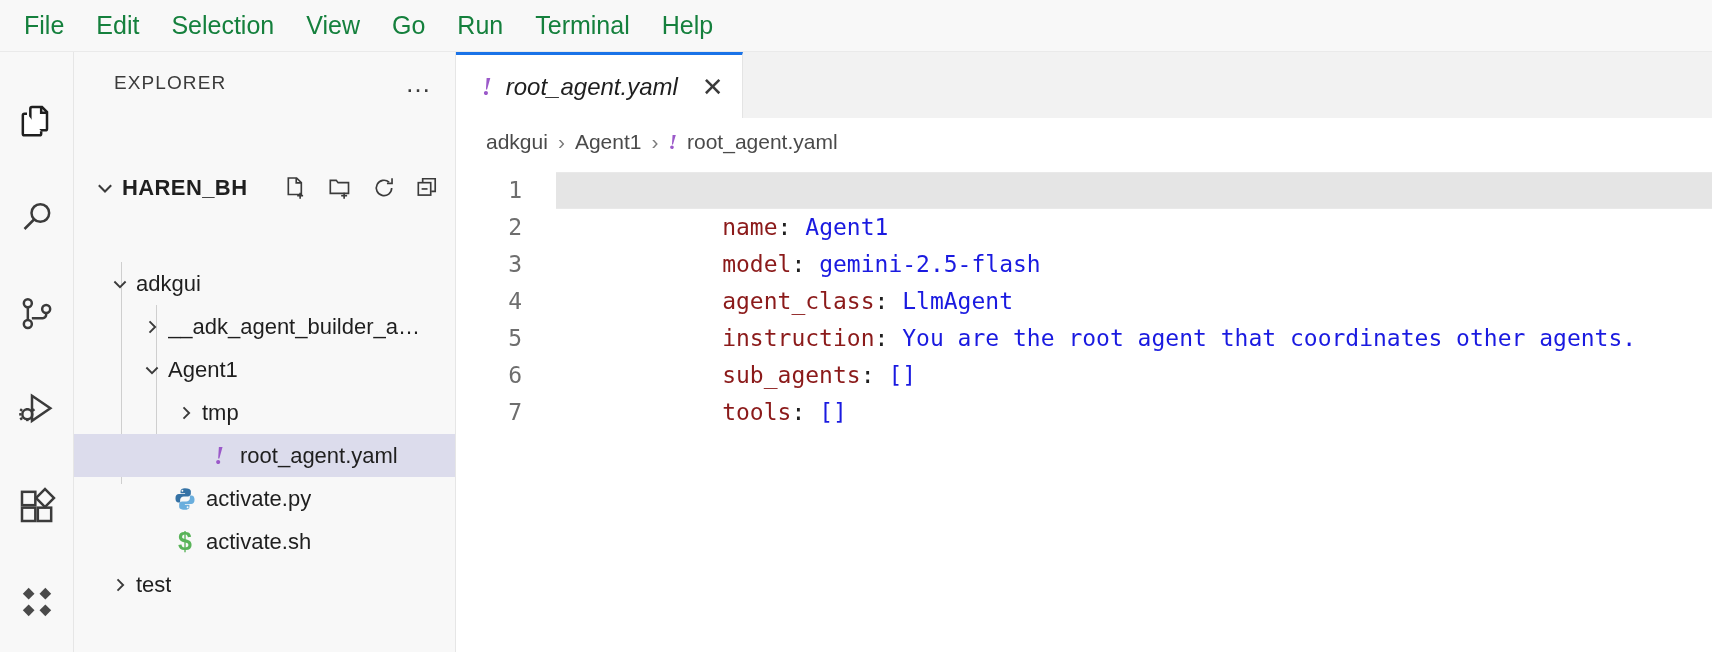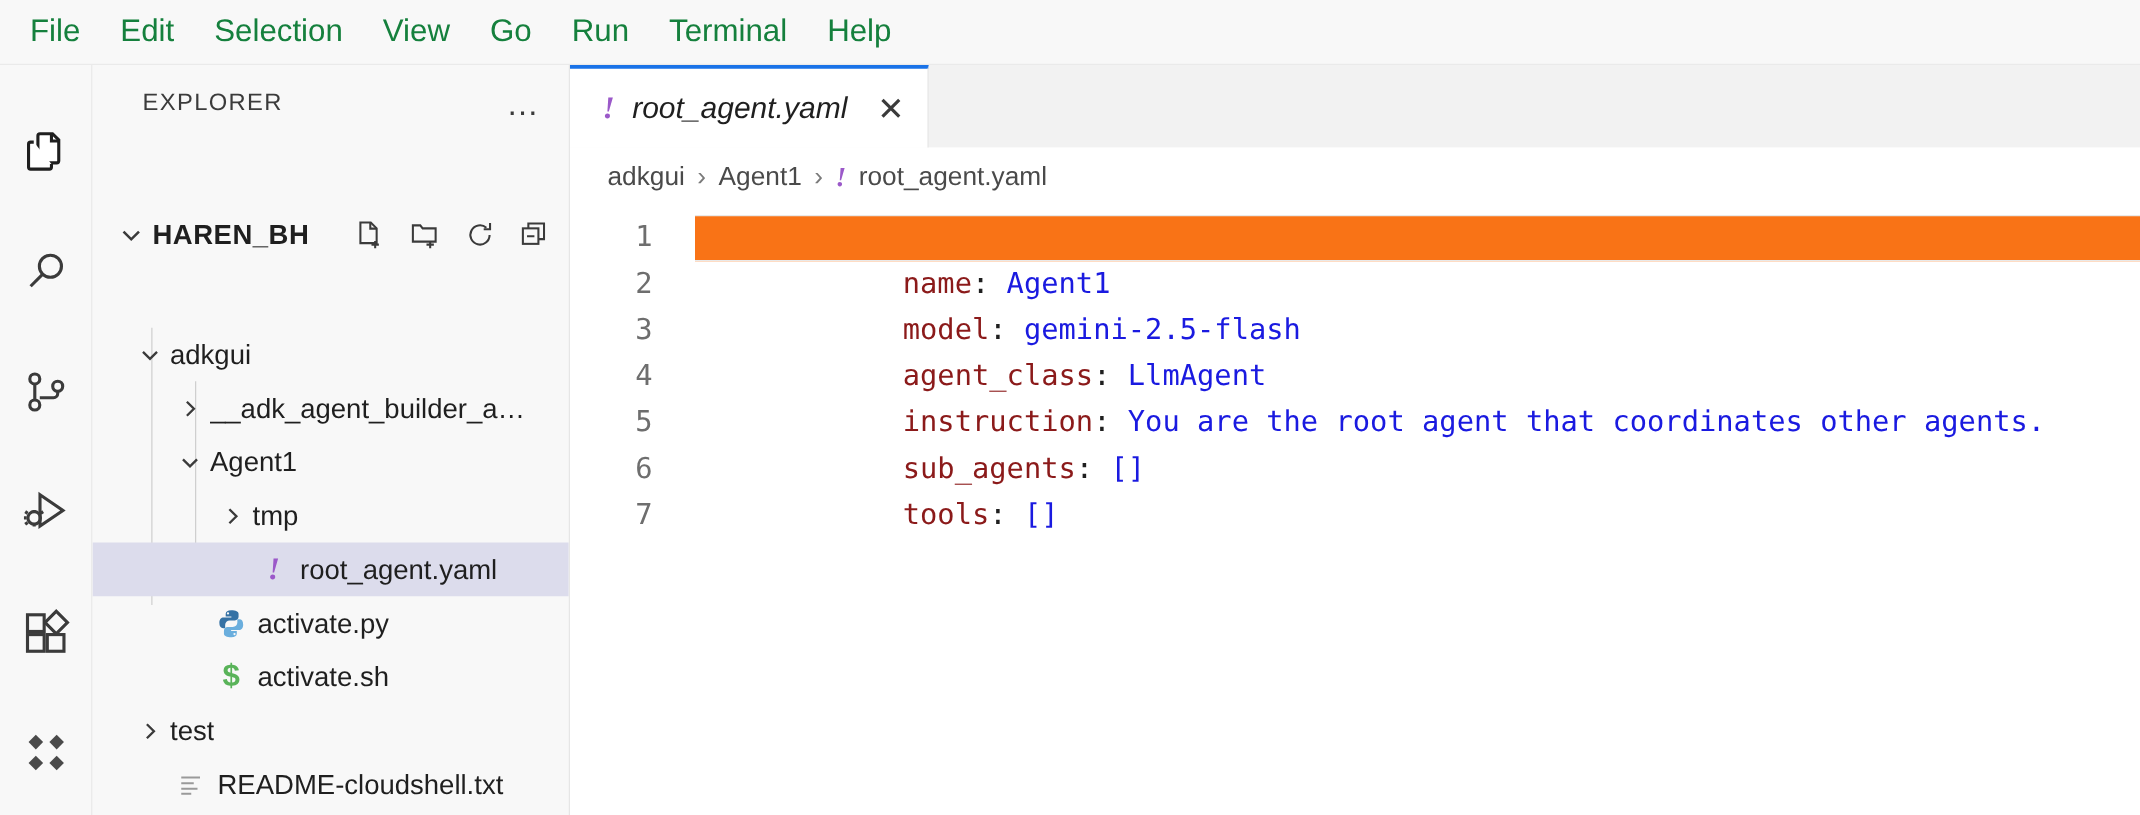--- a/index.html
+++ b/index.html
@@ -128,21 +128,21 @@
   .gutter { width: 72px; flex: 0 0 72px; padding-top: 6px; text-align: right; }
   .gutter .ln {
     height: 37px; line-height: 37px; font-size: 23px; color: #6e6e6e;
     font-family: "DejaVu Sans Mono", monospace; padding-right: 6px;
   }
   .code { flex: 1 1 auto; padding-top: 6px; padding-left: 28px; min-width: 0; }
   .cline {
     height: 37px; line-height: 37px; font-size: 23px;
     font-family: "DejaVu Sans Mono", monospace; white-space: pre;
   }
-  .cline.current { background: #f97316; box-shadow: inset 0 1px 0 #e9e9e9, inset 0 -1px 0 #e9e9e9; }
+  .cline.current { background: #e5e5e5; box-shadow: inset 0 1px 0 #e9e9e9, inset 0 -1px 0 #e9e9e9; }
   .k { color: #8b1a1a; }
   .p { color: #1f1f1f; }
   .v { color: #1a1ae0; }
 </style>
 </head>
 <body>
 
 <div id="app">
 
   <div class="menubar">
@@ -339,32 +339,20 @@
 
         <div class="trow" style="padding-left:30px;">
           <div class="tw">
             <svg width="20" height="20" viewBox="0 0 16 16" fill="none" stroke="#3b3b3b" stroke-width="1.5">
                 <path d="M6 3.5L10.5 8 6 12.5"></path>
               </svg>
           </div>
           <div class="label">test</div>
         </div>
 
-        <div class="trow" style="padding-left:30px;">
-          <div class="tw empty"></div>
-          <div class="ficon">
-            <svg width="24" height="24" viewBox="0 0 24 24" fill="none" stroke="#9a9a9a" stroke-width="1.6">
-              <path d="M4 6h15"></path>
-                <path d="M4 10.5h10"></path>
-                <path d="M4 15h13"></path>
-                <path d="M4 19h8"></path>
-            </svg>
-          </div>
-          <div class="label">README-cloudshell.txt</div>
-        </div>
       </div>
     </div>
 
     <div class="editor-area">
       <div class="tabbar">
         <div class="tab active">
           <span class="yaml-bang">!</span>
           <span class="tab-label">root_agent.yaml</span>
           <span class="tab-close">✕</span>
         </div>

